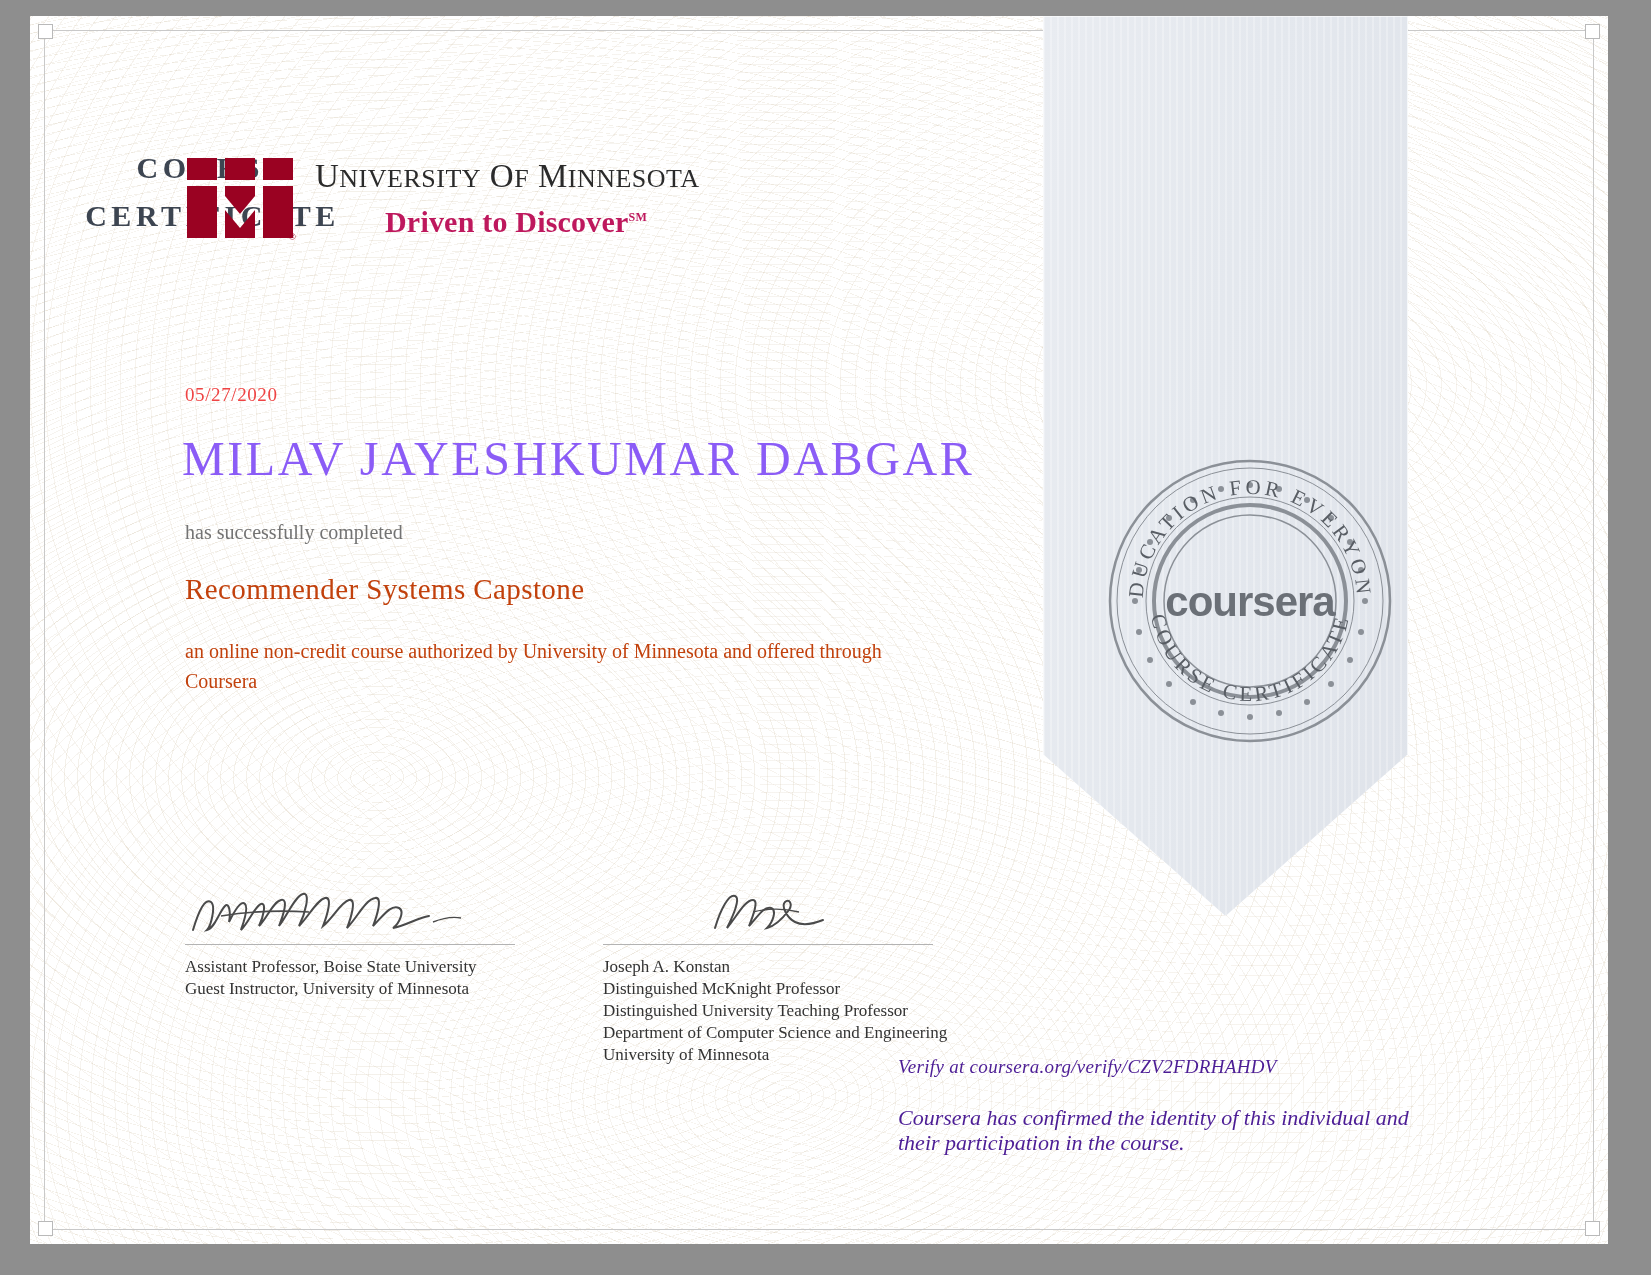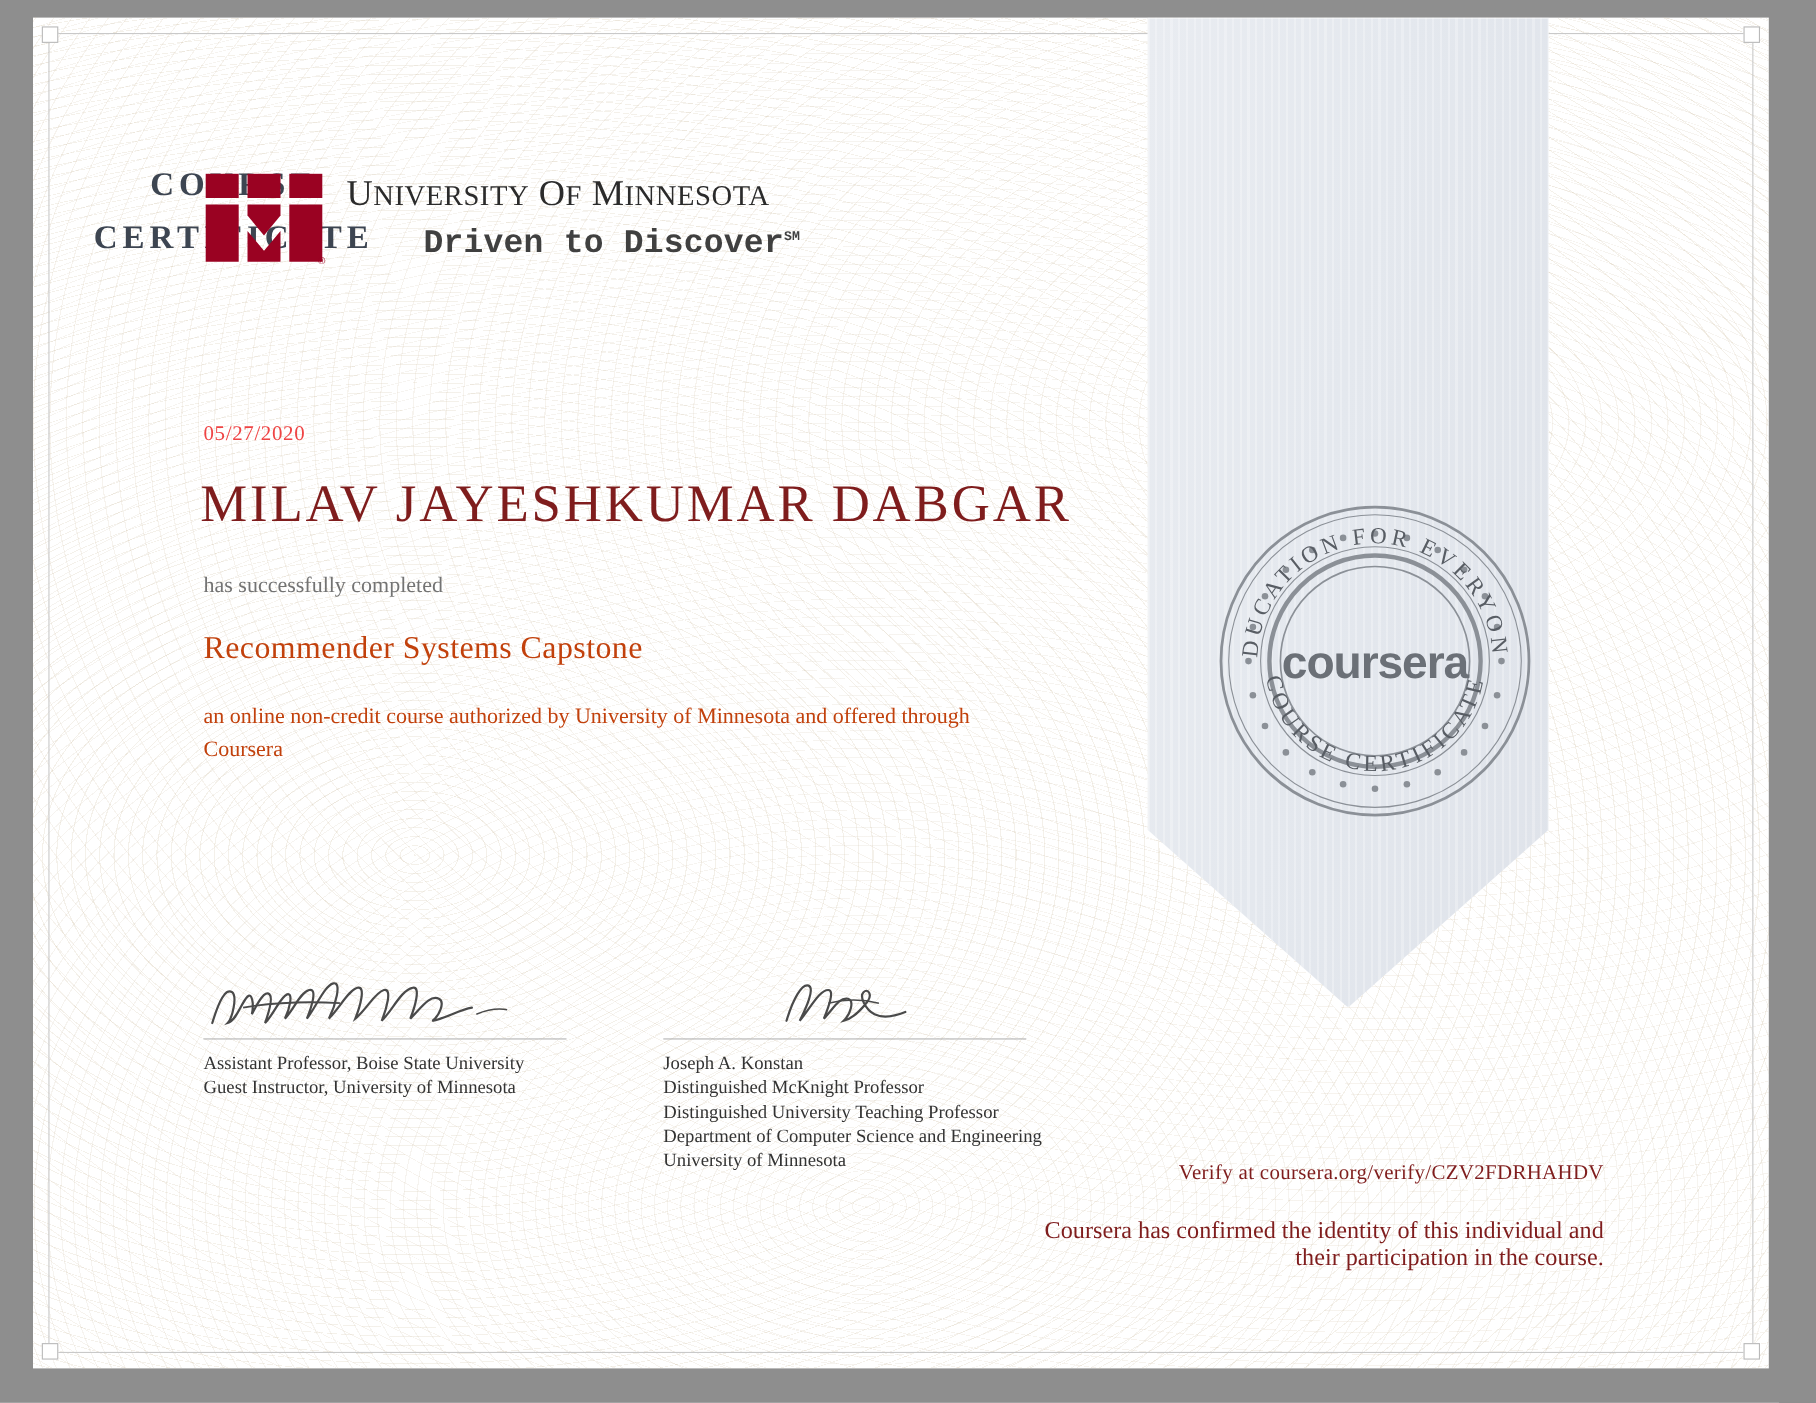--- a/index.html
+++ b/index.html
@@ -129,24 +129,24 @@
     color: #2b2b2b;
     letter-spacing: 0.5px;
     white-space: nowrap;
   }
   .umn-name .cap { font-size: 33px; }
   .umn-name .sc { font-size: 26px; }
   .umn-tag {
     position: absolute;
     left: 200px;
     top: 57px;
-    font-family: Liberation Mono, monospace;
+    font-family: Liberation Serif, serif;
     font-size: 30px;
     font-weight: 700;
-    color: #404040;
+    color: #be185d;
     letter-spacing: 0.2px;
     white-space: nowrap;
   }
   .umn-tag sup { font-size: 12px; vertical-align: super; }
 
   
   .date {
     position: absolute;
     left: 155px;
     top: 368px;
@@ -154,21 +154,21 @@
     font-size: 19px;
     color: #ef4444;
     letter-spacing: 0.6px;
   }
   .recipient {
     position: absolute;
     left: 152px;
     top: 415px;
     font-family: "Liberation Serif", serif;
     font-size: 48px;
-    color: #7f1d1d;
+    color: #8b5cf6;
     letter-spacing: 2.6px;
     white-space: nowrap;
   }
   .completed {
     position: absolute;
     left: 155px;
     top: 505px;
     font-family: "Liberation Serif", serif;
     font-size: 20px;
     color: #737373;
@@ -212,23 +212,23 @@
     color: #333333;
     white-space: nowrap;
   }
 
   
   .verify {
     position: absolute;
     right: 150px;
     top: 1040px;
     width: 560px;
-    text-align: right;
-    color: #7f1d1d;
-    font-family: "Liberation Serif", serif;
+    color: #4c1d95;
+    font-family: "Liberation Serif", serif;
+    font-style: italic;
   }
   .verify-url { font-size: 19px; letter-spacing: 0.3px; }
   .verify-note { font-size: 22px; line-height: 25px; margin-top: 27px; }
 </style>
 </head>
 <body>
 
 <div class="page">
   <div class="certificate">
 

